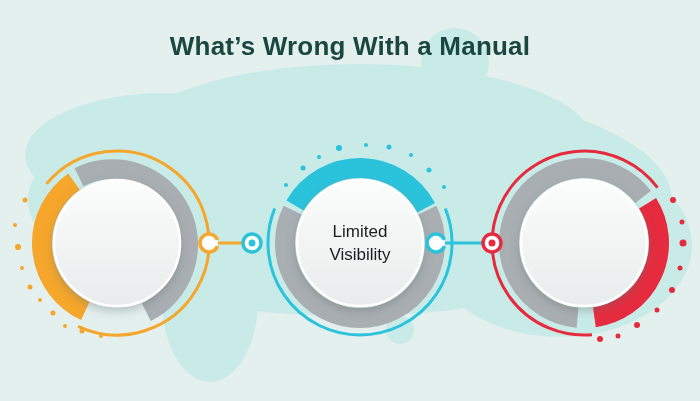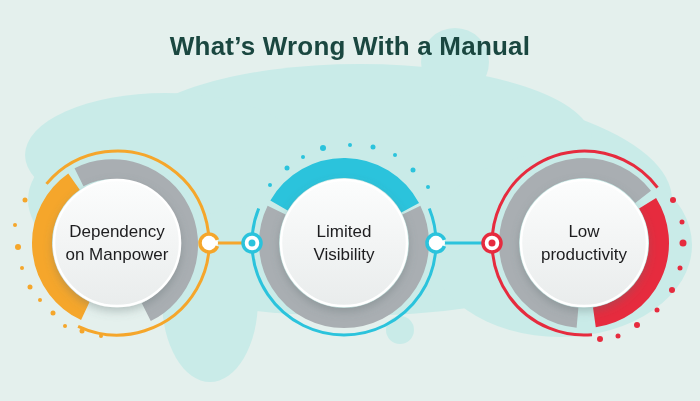--- a/index.html
+++ b/index.html
@@ -10,21 +10,21 @@
   }
   .bg-blobs { position:absolute; left:0; top:0; z-index:0; }
   .title {
     position:absolute; top:28px; left:0; width:100%;
     text-align:center; z-index:2;
     color:#1A4740; font-size:26px; font-weight:700;
     line-height:37px; letter-spacing:.2px;
   }
   .wheel { position:absolute; width:240px; height:240px; z-index:3; }
   .wheel-1 { left:-3px;  top:123px; }
-  .wheel-2 { left:224px; top:123px; }
+  .wheel-2 { left:240px; top:123px; }
   .wheel-3 { left:464px; top:123px; }
   .wheel svg { position:absolute; left:0; top:0; }
   .wheel-label {
     position:absolute; left:50%; top:50%;
     transform:translate(-50%,-50%);
     width:112px; text-align:center; z-index:4;
     color:#1D1D1F; font-size:17px; line-height:23px; font-weight:400;
   }
   .connector-layer {
     position:absolute; left:0; top:0; z-index:5; pointer-events:none;
@@ -78,21 +78,20 @@
         <circle cx="21" cy="124" r="3"></circle>
           <circle cx="25" cy="145" r="2"></circle>
         <circle cx="33" cy="164" r="2.5"></circle>
           <circle cx="43" cy="177" r="2"></circle>
         <circle cx="56" cy="190" r="2.5"></circle>
           <circle cx="68" cy="203" r="2"></circle>
         <circle cx="85" cy="208" r="2.5"></circle>
           <circle cx="104" cy="213" r="2"></circle>
       </g>
     </svg>
-    <div class="wheel-label">Dependency on Manpower</div>
   </div>
 
   <div class="wheel wheel-2">
     <svg width="240" height="240" viewBox="0 0 240 240">
       <defs>
         <linearGradient id="innerGrad2" x1="0" y1="0" x2="0" y2="1">
           <stop offset="0" stop-color="#FCFDFD"></stop>
             <stop offset="1" stop-color="#E9ECEC"></stop>
         </linearGradient>
         <filter id="innerShadow2" x="-30%" y="-30%" width="160%" height="160%">
@@ -148,21 +147,20 @@
           <circle cx="218" cy="99" r="2.5"></circle>
         <circle cx="219" cy="120" r="3.5"></circle>
           <circle cx="216" cy="145" r="2.5"></circle>
         <circle cx="208" cy="167" r="3"></circle>
           <circle cx="193" cy="187" r="2.5"></circle>
         <circle cx="173" cy="202" r="3"></circle>
           <circle cx="154" cy="213" r="2.5"></circle>
         <circle cx="136" cy="216" r="3"></circle>
       </g>
     </svg>
-    <div class="wheel-label">Low productivity</div>
   </div>
 
   <svg class="connector-layer" width="700" height="401" viewBox="0 0 700 401">
 
     <line x1="209" y1="243" x2="252" y2="243" stroke="#F5A62B" stroke-width="3"></line>
 
     <line x1="436" y1="243" x2="492" y2="243" stroke="#2BC3DC" stroke-width="3"></line>
 
     <g transform="translate(209,243)">
       <circle r="9" fill="#FFFFFF"></circle>

